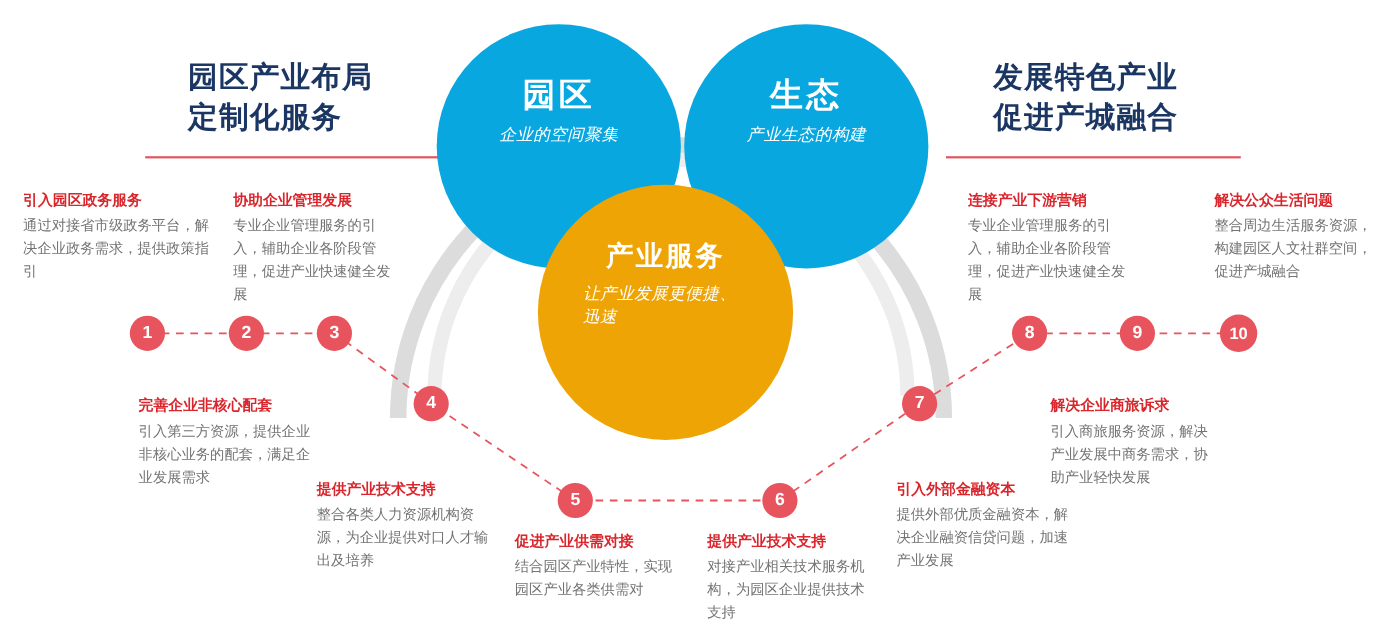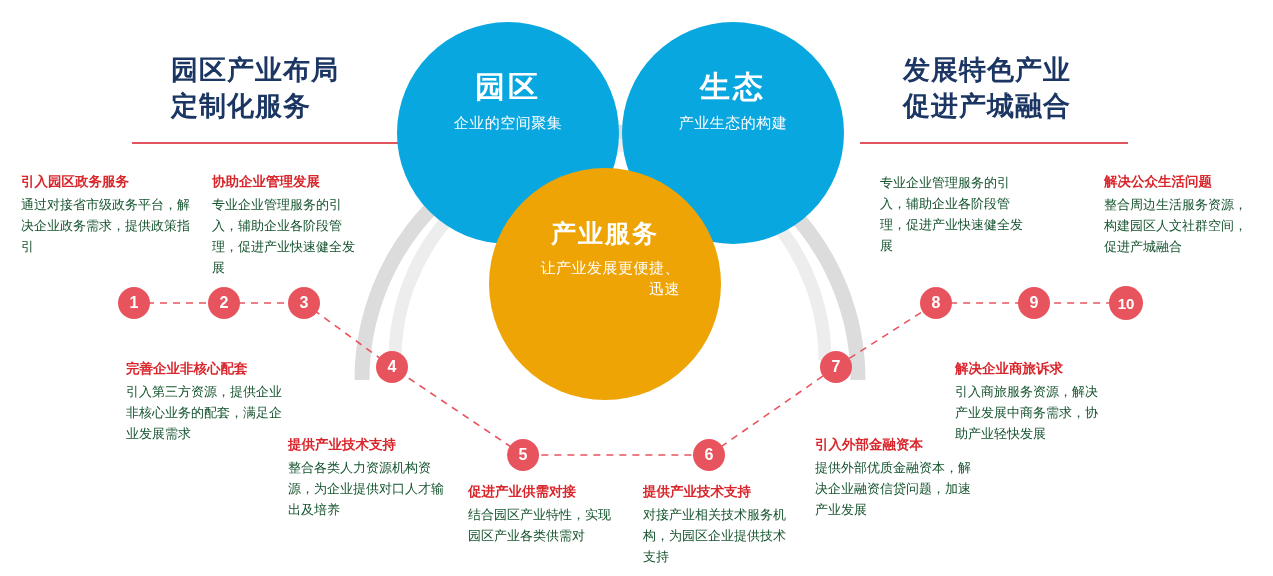--- a/index.html
+++ b/index.html
@@ -51,21 +51,21 @@
 
   
   .bubble {
     position: absolute;
     border-radius: 50%;
     display: flex;
     flex-direction: column;
     align-items: center;
     justify-content: center;
     color: #ffffff;
-    text-align: right;
+    text-align: left;
   }
   .bubble-blue { background: #09A7E0; }
   .bubble-orange { background: #EFA406; }
 
   .bubble-park {
     left: 397px; top: 22px;
     width: 222px; height: 222px;
     padding-top: 48px;
     justify-content: flex-start;
     z-index: 2;
@@ -95,20 +95,21 @@
     font-size: 25px;
     font-weight: bold;
     letter-spacing: 2px;
     line-height: 1.1;
   }
   .bubble-sub {
     font-size: 15px;
     margin-top: 9px;
     line-height: 1.45;
     letter-spacing: 0.5px;
+    font-style: italic;
   }
   .bubble-sub-narrow {
     width: 150px;
   }
 
   
   .connectors {
     position: absolute;
     left: 0; top: 0;
     width: 1273px; height: 576px;
@@ -140,21 +141,21 @@
   .note-title {
     color: #D9262C;
     font-weight: bold;
     font-size: 13.5px;
     line-height: 1.5;
     margin-bottom: 2px;
     white-space: nowrap;
     font-family: Liberation Serif, serif;
   }
   .note-body {
-    color: #14532d;
+    color: #737373;
     font-size: 13px;
     line-height: 1.62;
   }
 </style>
 </head>
 <body>
 
 <div id="stage">
 
   <svg class="arc-svg" viewBox="0 0 1273 576">
@@ -239,20 +240,21 @@
     <div class="note-title">引入外部金融资本</div>
     <div class="note-body">提供外部优质金融资本，解决企业融资信贷问题，加速产业发展</div>
   </div>
 
   <div class="note" style="left:955px; top:359px; width:152px;">
     <div class="note-title">解决企业商旅诉求</div>
     <div class="note-body">引入商旅服务资源，解决产业发展中商务需求，协助产业轻快发展</div>
   </div>
 
   <div class="note" style="left:880px; top:172px; width:152px;">
+    <div class="note-title">连接产业下游营销</div>
     <div class="note-body">专业企业管理服务的引入，辅助企业各阶段管理，促进产业快速健全发展</div>
   </div>
 
   <div class="note" style="left:1104px; top:172px; width:152px;">
     <div class="note-title">解决公众生活问题</div>
     <div class="note-body">整合周边生活服务资源，构建园区人文社群空间，促进产城融合</div>
   </div>
 
 </div>
 

